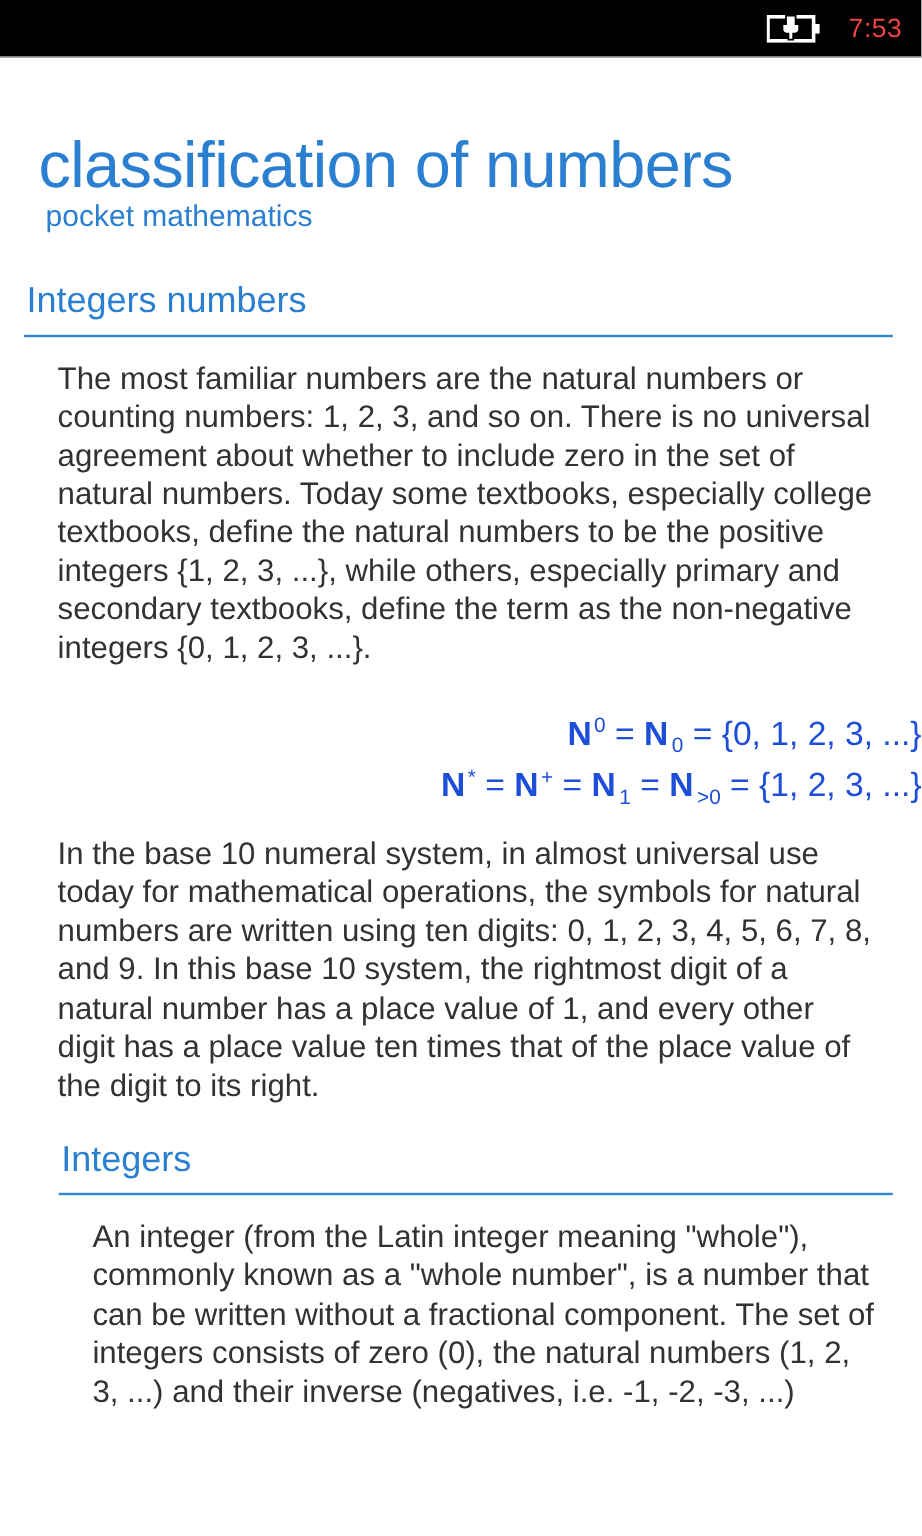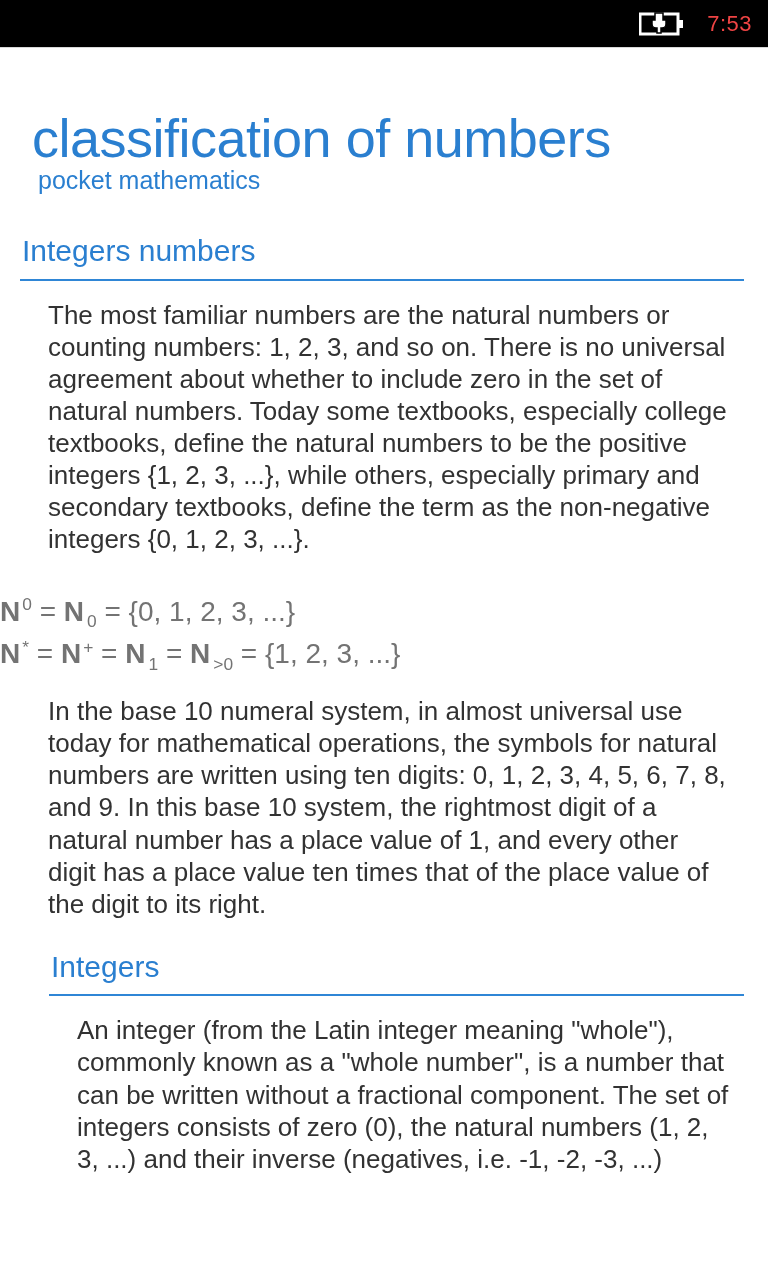--- a/index.html
+++ b/index.html
@@ -80,22 +80,22 @@
   .paragraph {
     color: #323232;
     font-size: 26px;
     line-height: 1.235;
     margin: 18px 38px 0 48px;
     text-align: left;
   }
   .formula-block {
     margin-top: 36px;
     margin-bottom: 16px;
-    text-align: left;
-    color: #737373;
+    text-align: right;
+    color: #1d4ed8;
     font-size: 28px;
     line-height: 1.45;
   }
   .formula-line {
     white-space: nowrap;
   }
   .formula-line b {
     font-weight: 700;
   }
   .formula-line sup {

